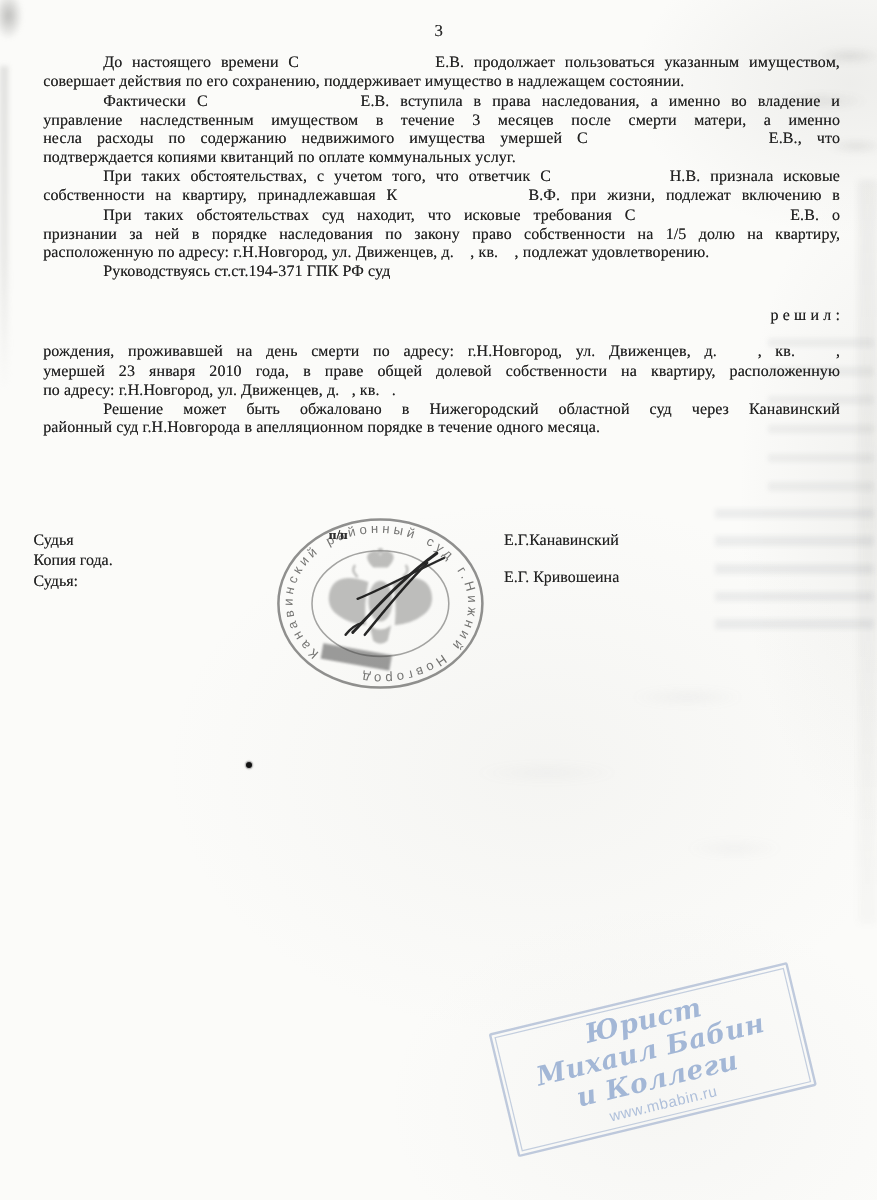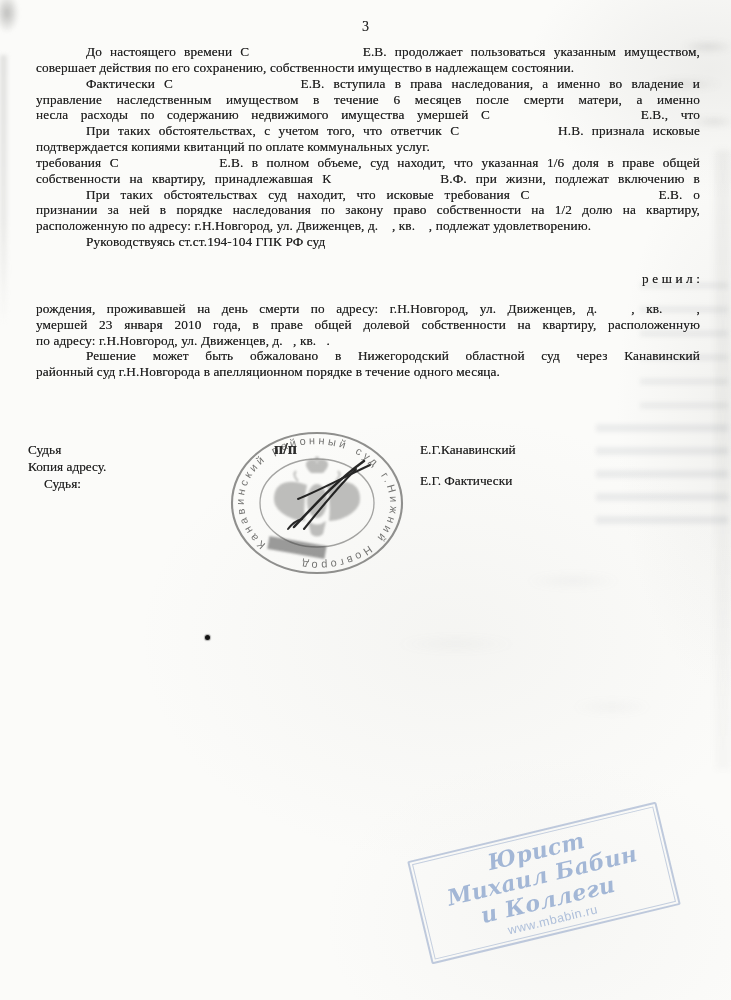--- a/index.html
+++ b/index.html
@@ -20,24 +20,24 @@
     font-size:13.3px;line-height:15.85px;color:#222;
     text-shadow:0 0 .5px rgba(25,25,25,.65);letter-spacing:.1px;}
   .ln{min-height:15.85px;}
   .j{text-align:justify;text-align-last:justify;}
   .ind{text-indent:50px;}
   .heading{text-align:right;margin:21px 0 14px 0;}
   .sig{position:absolute;left:28px;top:440px;width:664px;height:64px;
     font-size:13.3px;color:#222;text-shadow:0 0 .5px rgba(25,25,25,.6);z-index:6;}
   .sig span{position:absolute;white-space:nowrap;}
   .sig .s-judge1{left:0;top:2px;}
-  .sig .s-ppn{left:246px;top:0;font-size:16px;font-weight:bold;color:#2d2d2d;}
+  .sig .s-ppn{left:246px;top:0;font-size:11px;font-weight:bold;color:#2d2d2d;}
   .sig .s-name1{left:392px;top:2px;}
   .sig .s-copy{left:0;top:19px;}
-  .sig .s-judge2{left:0;top:36px;margin-left:16px;}
+  .sig .s-judge2{left:0;top:36px;}
   .sig .s-name2{left:392px;top:33px;}
   .stamp{position:absolute;left:228px;top:429px;width:178px;height:148px;z-index:4;}
   .inkdot{position:absolute;left:205px;top:635px;width:5px;height:5px;border-radius:50%;
     background:#121212;box-shadow:0 0 1px 1px rgba(40,40,40,.35);}
   
   .wm{position:absolute;left:416px;top:830px;width:252px;height:102px;
     transform:rotate(-13.5deg);transform-origin:center;
     border:2px solid rgba(142,163,199,.55);border-radius:2px;z-index:5;}
   .wm-inner{position:absolute;left:2px;top:2px;right:2px;bottom:2px;
     border:1px solid rgba(142,163,199,.5);
@@ -80,49 +80,48 @@
   <div class="smudge n-tr"></div>
   <div class="smudge n-band"></div>
   <div class="smudge n-r1"></div>
   <div class="smudge n-r2"></div>
   <div class="smudge n-mid"></div>
 
   <div class="pageno">3</div>
 
   <div class="textblock">
     <div class="ln j ind">До настоящего времени С &nbsp;&nbsp;&nbsp;&nbsp;&nbsp;&nbsp;&nbsp;&nbsp;&nbsp;&nbsp;&nbsp;&nbsp; Е.В. продолжает пользоваться указанным имуществом,</div>
-    <div class="ln">совершает действия по его сохранению, собственности имущество в надлежащем состоянии.</div>
+    <div class="ln">совершает действия по его сохранению, поддерживает имущество в надлежащем состоянии.</div>
     <div class="ln j ind">Фактически С &nbsp;&nbsp;&nbsp;&nbsp;&nbsp;&nbsp;&nbsp;&nbsp;&nbsp;&nbsp;&nbsp;&nbsp; Е.В. вступила в права наследования, а именно во владение и</div>
-    <div class="ln j">управление наследственным имуществом в течение 6 месяцев после смерти матери, а именно</div>
+    <div class="ln j">управление наследственным имуществом в течение 3 месяцев после смерти матери, а именно</div>
     <div class="ln j">несла расходы по содержанию недвижимого имущества умершей С &nbsp;&nbsp;&nbsp;&nbsp;&nbsp;&nbsp;&nbsp;&nbsp;&nbsp;&nbsp; Е.В., что</div>
+    <div class="ln">подтверждается копиями квитанций по оплате коммунальных услуг.</div>
     <div class="ln j ind">При таких обстоятельствах, с учетом того, что ответчик С &nbsp;&nbsp;&nbsp;&nbsp;&nbsp;&nbsp;&nbsp;&nbsp;&nbsp;&nbsp; Н.В. признала исковые</div>
-    <div class="ln">подтверждается копиями квитанций по оплате коммунальных услуг.</div>
-    <div class="ln j">требования С &nbsp;&nbsp;&nbsp;&nbsp;&nbsp;&nbsp;&nbsp;&nbsp;&nbsp;&nbsp; Е.В. в полном объеме, суд находит, что указанная 1/6 доля в праве общей</div>
     <div class="ln j">собственности на квартиру, принадлежавшая К &nbsp;&nbsp;&nbsp;&nbsp;&nbsp;&nbsp;&nbsp;&nbsp;&nbsp;&nbsp; В.Ф. при жизни, подлежат включению в</div>
     <div class="ln j ind">При таких обстоятельствах суд находит, что исковые требования С &nbsp;&nbsp;&nbsp;&nbsp;&nbsp;&nbsp;&nbsp;&nbsp;&nbsp;&nbsp; Е.В. о</div>
-    <div class="ln j">признании за ней в порядке наследования по закону право собственности на 1/2 долю на квартиру,</div>
+    <div class="ln j">признании за ней в порядке наследования по закону право собственности на 1/5 долю на квартиру,</div>
     <div class="ln">расположенную по адресу: г.Н.Новгород, ул. Движенцев, д.&nbsp;&nbsp;&nbsp;&nbsp;, кв.&nbsp;&nbsp;&nbsp;&nbsp;, подлежат удовлетворению.</div>
-    <div class="ln ind">Руководствуясь ст.ст.194-104 ГПК РФ суд</div>
+    <div class="ln ind">Руководствуясь ст.ст.194-371 ГПК РФ суд</div>
 
     <div class="ln heading">р е ш и л :</div>
 
     <div class="ln j">рождения, проживавшей на день смерти по адресу: г.Н.Новгород, ул. Движенцев, д.&nbsp;&nbsp;&nbsp;, кв.&nbsp;&nbsp;&nbsp;,</div>
     <div class="ln j">умершей 23 января 2010 года, в праве общей долевой собственности на квартиру, расположенную</div>
     <div class="ln">по адресу: г.Н.Новгород, ул. Движенцев, д.&nbsp;&nbsp;&nbsp;, кв.&nbsp;&nbsp;&nbsp;.</div>
     <div class="ln j ind">Решение может быть обжаловано в Нижегородский областной суд через Канавинский</div>
     <div class="ln">районный суд г.Н.Новгорода в апелляционном порядке в течение одного месяца.</div>
   </div>
 
   <div class="sig">
     <span class="s-judge1">Судья</span>
     <span class="s-ppn">п/п</span>
     <span class="s-name1">Е.Г.Канавинский</span>
-    <span class="s-copy">Копия адресу.</span>
+    <span class="s-copy">Копия года.</span>
     <span class="s-judge2">Судья:</span>
-    <span class="s-name2">Е.Г. Фактически</span>
+    <span class="s-name2">Е.Г. Кривошеина</span>
   </div>
 
   <svg class="stamp" viewBox="0 0 178 148" xmlns="http://www.w3.org/2000/svg">
     <defs>
       <filter id="b04">
           <feGaussianBlur stdDeviation="0.45"></feGaussianBlur>
         </filter>
       <filter id="b08">
           <feGaussianBlur stdDeviation="0.9"></feGaussianBlur>
         </filter>

